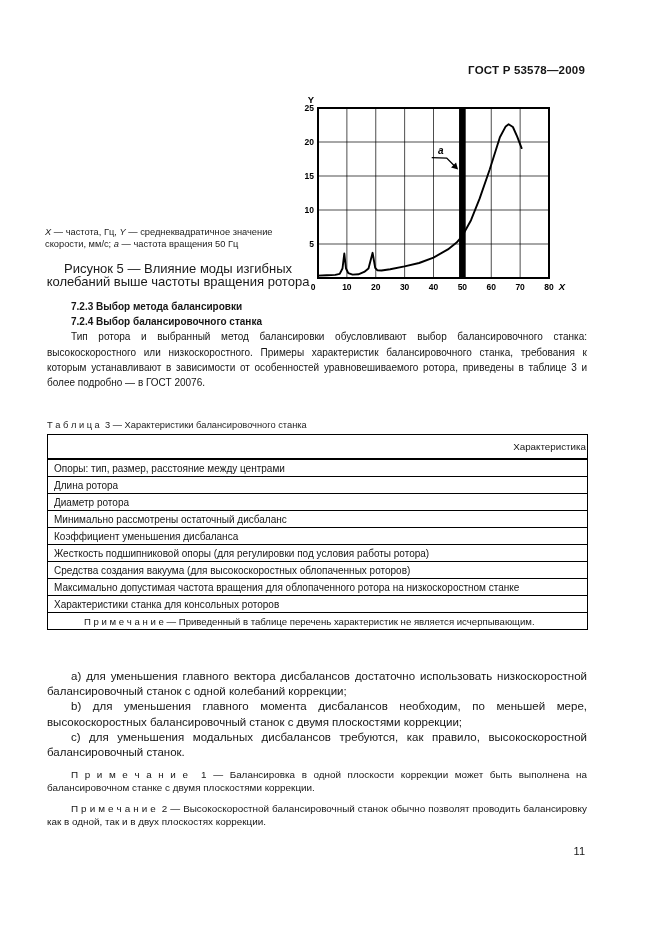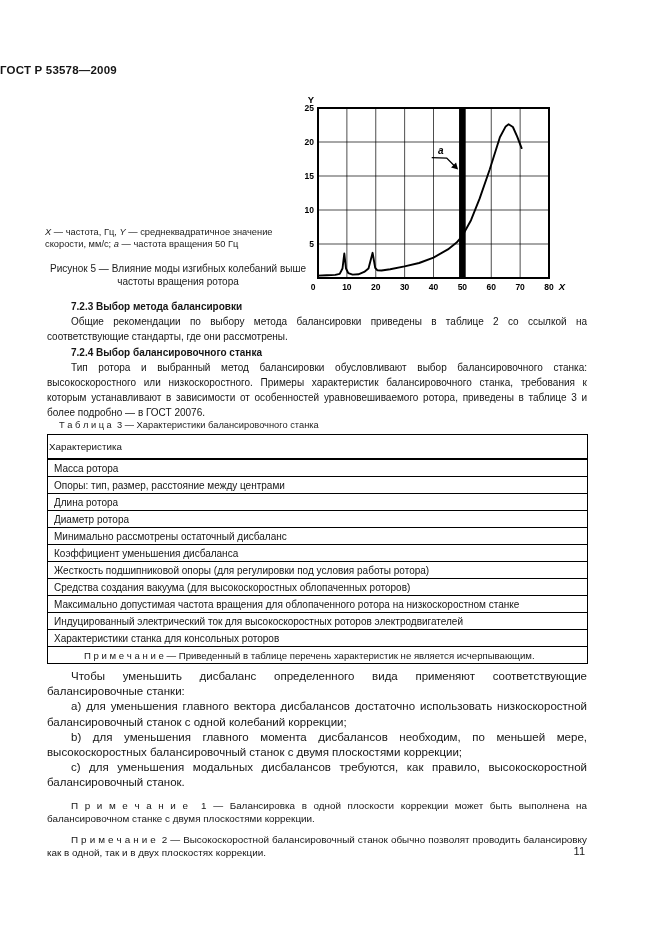--- a/index.html
+++ b/index.html
@@ -2,42 +2,42 @@
 <html><head>
 <meta charset="utf-8">
 <style>
   html,body{margin:0;padding:0;background:#e8e8e8;}
   .page{
     position:relative;width:661px;height:936px;background:#ffffff;
     font-family:"Liberation Sans",sans-serif;color:#151515;
     outline:1px solid #c8c8c8;margin:0 auto;overflow:hidden;
   }
   .doc-header{
-    position:absolute;top:64px;left:0;right:76px;
+    position:absolute;top:64px;left:0;right:76px;text-align:right;
     font-size:11.5px;font-weight:bold;letter-spacing:.2px;
   }
   
   .chart-wrap{position:absolute;left:298px;top:92px;width:310px;height:205px;}
   .fig-captions{position:absolute;left:45px;top:226px;width:266px;}
   .fig-legend{font-size:9.3px;line-height:12px;text-align:left;color:#222;}
   .fig-legend .var{font-style:italic;}
-  .fig-caption{font-size:10px;line-height:13px;text-align:center;margin-top:12px;color:#1a1a1a;}
+  .fig-caption{font-size:13px;line-height:13px;text-align:center;margin-top:12px;color:#1a1a1a;}
   
   .main-text{position:absolute;left:47px;top:299px;width:540px;font-size:10px;line-height:15.2px;text-align:justify;}
   .main-text p{margin:0;text-indent:24px;}
   .sec-title{font-weight:bold;text-indent:24px;margin:0;}
   .gost-ref{}
   
   .table-block{position:absolute;left:47px;top:420px;width:541px;}
-  .table-title{font-size:9.3px;margin:0 0 4px 12px;color:#222;}
+  .table-title{font-size:9.3px;margin:0 0 4px 0;color:#222;}
   .table-title .sp{white-space:pre-wrap;}
   table.t3{border-collapse:collapse;width:100%;}
   table.t3 th{
     border:1px solid #000;border-bottom:2px solid #000;height:21px;
-    font-size:9.8px;font-weight:normal;text-align:left;vertical-align:middle;
+    font-size:9.8px;font-weight:normal;text-align:right;vertical-align:middle;
   }
   table.t3 td{
     border:1px solid #000;height:16px;font-size:10px;
     padding:0 6px;vertical-align:middle;
   }
   table.t3 td.note-cell{font-size:9.6px;padding-left:36px;}
   .sp{white-space:pre-wrap;}
   
   .bottom-text{position:absolute;left:47px;top:669px;width:540px;font-size:11.5px;line-height:15.2px;text-align:justify;}
   .bottom-text p{margin:0;text-indent:24px;}
@@ -92,38 +92,34 @@
 
   <div class="fig-captions">
     <div class="fig-legend">
       <span class="var">X</span><span> — частота, Гц, </span><span class="var">Y</span><span> — среднеквадратичное значение скорости, мм/с; </span><span class="var">а</span><span> — частота вращения 50 Гц</span>
     </div>
     <div class="fig-caption">Рисунок 5 — Влияние моды изгибных колебаний выше частоты вращения ротора</div>
   </div>
 
   <div class="main-text">
     <p class="sec-title">7.2.3 Выбор метода балансировки</p>
-    <p>Общие рекомендации по выбору метода балансировки приведены в таблице 2 со ссылкой на соответствующие стандарты, где они рассмотрены.</p>
     <p class="sec-title">7.2.4 Выбор балансировочного станка</p>
     <p><span>Тип ротора и выбранный метод балансировки обусловливают выбор балансировочного станка: высокоскоростного или низкоскоростного. Примеры характеристик балансировочного станка, требования к которым устанавливают в зависимости от особенностей уравновешиваемого ротора, приведены в таблице 3 и более подробно — в </span><span class="gost-ref">ГОСТ 20076</span><span>.</span></p>
   </div>
 
   <div class="table-block">
     <p class="table-title"><span class="sp">Т а б л и ц а  3</span><span> — Характеристики балансировочного станка</span></p>
     <table class="t3">
       <thead>
         <tr>
             <th>Характеристика</th>
           </tr>
       </thead>
       <tbody>
 
-      <tr>
-            <td>Масса ротора</td>
-          </tr>
           <tr>
             <td>Опоры: тип, размер, расстояние между центрами</td>
           </tr>
           <tr>
             <td>Длина ротора</td>
           </tr>
           <tr>
             <td>Диаметр ротора</td>
           </tr>
           <tr>
@@ -135,36 +131,32 @@
           <tr>
             <td>Жесткость подшипниковой опоры (для регулировки под условия работы ротора)</td>
           </tr>
           <tr>
             <td>Средства создания вакуума (для высокоскоростных облопаченных роторов)</td>
           </tr>
           <tr>
             <td>Максимально допустимая частота вращения для облопаченного ротора на низкоскоростном станке</td>
           </tr>
           <tr>
-            <td>Индуцированный электрический ток для высокоскоростных роторов электродвигателей</td>
-          </tr>
-          <tr>
             <td>Характеристики станка для консольных роторов</td>
           </tr>
         </tbody>
       <tbody>
         <tr>
           <td class="note-cell"><span class="sp">П р и м е ч а н и е</span><span> — Приведенный в таблице перечень характеристик не является исчерпывающим.</span></td>
         </tr>
       </tbody>
     </table>
   </div>
 
   <div class="bottom-text">
-    <p>Чтобы уменьшить дисбаланс определенного вида применяют соответствующие балансировочные станки:</p>
     <div>
 
     <p>a) для уменьшения главного вектора дисбалансов достаточно использовать низкоскоростной балансировочный станок с одной колебаний коррекции;</p>
         <p>b) для уменьшения главного момента дисбалансов необходим, по меньшей мере, высокоскоростных балансировочный станок с двумя плоскостями коррекции;</p>
         <p>c) для уменьшения модальных дисбалансов требуются, как правило, высокоскоростной балансировочный станок.</p>
       </div>
     <div>
 
     <p class="note-para"><span class="sp">П р и м е ч а н и е  1</span><span> — Балансировка в одной плоскости коррекции может быть выполнена на балансировочном станке с двумя плоскостями коррекции.</span></p>
         <p class="note-para"><span class="sp">П р и м е ч а н и е  2</span><span> — Высокоскоростной балансировочный станок обычно позволят проводить балансировку как в одной, так и в двух плоскостях коррекции.</span></p>

